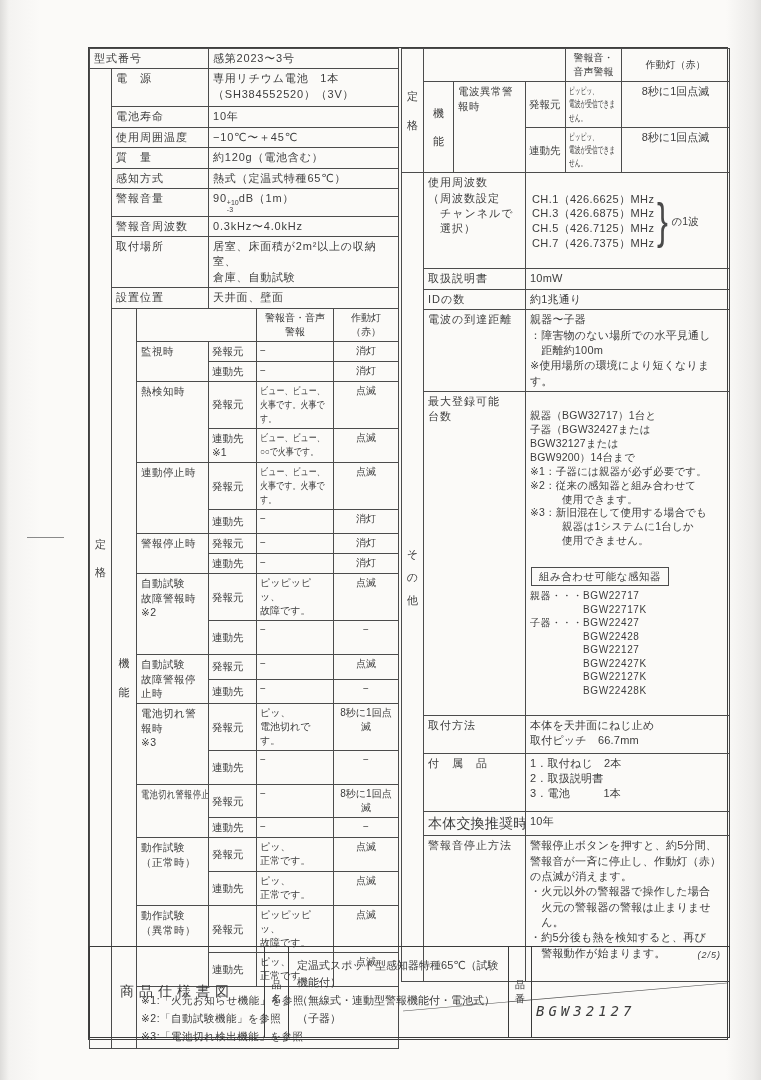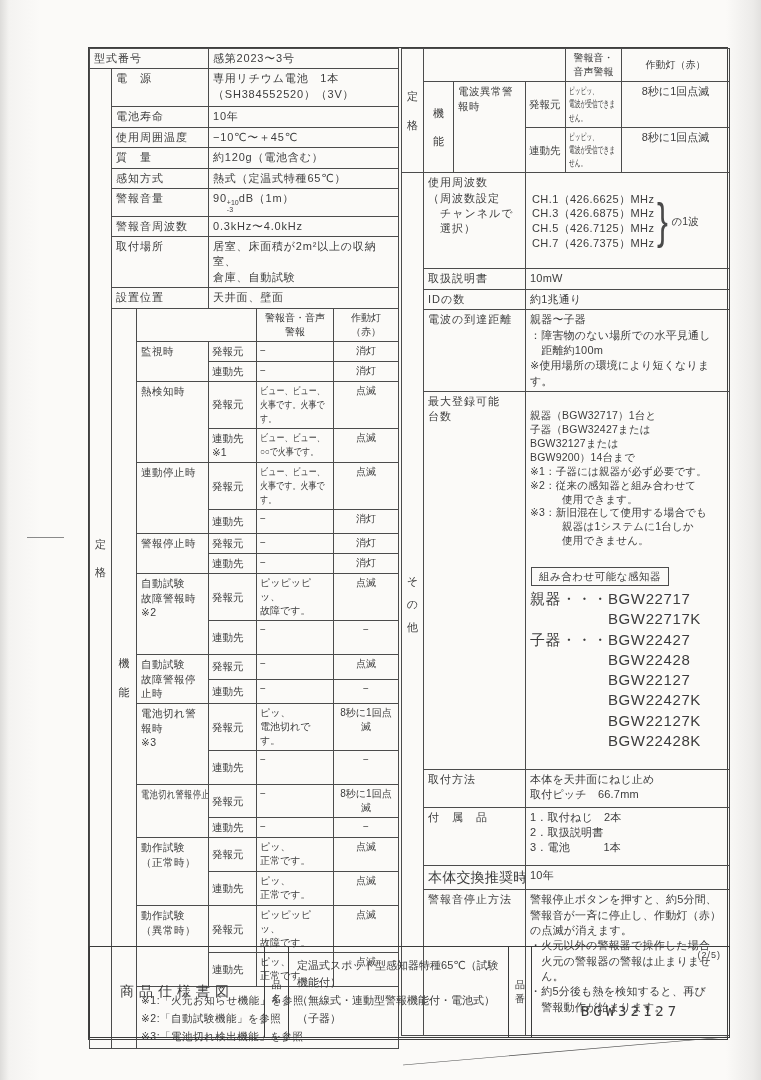--- a/index.html
+++ b/index.html
@@ -33,29 +33,29 @@
   .notes{font-size:10.5px;letter-spacing:.5px;padding:5px 2px 2px 4px;line-height:1.7;}
   .stack{display:inline-flex;flex-direction:column;font-size:7px;line-height:1.05;vertical-align:-3px;letter-spacing:0;}
   .chcell{padding:3px 17px 2px 6px;}
   .chwrap{display:flex;align-items:stretch;}
   .chlist{white-space:pre-line;font-size:11px;letter-spacing:.4px;line-height:1.35;}
   .brace{font-size:50px;line-height:58px;transform:scaleX(.65);transform-origin:center;color:#4a4a4a;font-weight:200;}
   .chnote{align-self:center;font-size:10.5px;letter-spacing:0;white-space:nowrap;}
   .rv{font-size:11px;letter-spacing:.2px;}
   .mr{font-size:10.5px;line-height:1.32;letter-spacing:.2px;}
   .combo-title{display:inline-block;border:1px solid #4c4c4c;padding:1px 7px;margin:4px 0 3px 1px;font-size:10.5px;letter-spacing:.5px;white-space:nowrap;}
-  .combo-list{white-space:pre-line;font-size:15px;line-height:1.35;letter-spacing:.6px;}
+  .combo-list{white-space:pre-line;font-size:10px;line-height:1.35;letter-spacing:.6px;}
   
   .tblock{position:absolute;left:0;top:898px;width:640px;height:92px;}
   .tblock table{width:640px;height:92px;}
   .tblock td{border:1.4px solid #3a3a3a;vertical-align:middle;}
   .doc-title{text-align:center;font-size:14px;letter-spacing:5px;}
   .vlab{text-align:center;font-size:10px;line-height:1.45;letter-spacing:0;padding:0;}
   .pname{font-size:11px;letter-spacing:0;line-height:1.6;padding-left:8px;}
-  .pnum{position:relative;text-align:center;font-family:"DejaVu Sans Mono","Liberation Mono",monospace;font-size:14px;letter-spacing:4px;}
+  .pnum{position:relative;text-align:left;font-family:"DejaVu Sans Mono","Liberation Mono",monospace;font-size:14px;letter-spacing:4px;font-style:italic;}
   .sheetno{position:absolute;top:2px;right:8px;font-size:9px;letter-spacing:1px;font-family:"Liberation Sans",sans-serif;}
   .unit{text-align:center;font-size:11px;letter-spacing:1px;}
   .date{font-size:12px;letter-spacing:2px;padding-left:14px;}
   .rev{text-align:center;font-size:11px;}
   .company{text-align:center;font-size:12.5px;letter-spacing:2.5px;}
   .footnote{position:absolute;left:0;top:1044px;width:737px;text-align:right;font-size:9.5px;letter-spacing:.8px;color:#555;}
   .dash{position:absolute;left:27px;top:537px;width:37px;border-top:1.5px solid #8a8a8a;}
 </style>
 </head>
 <body>

